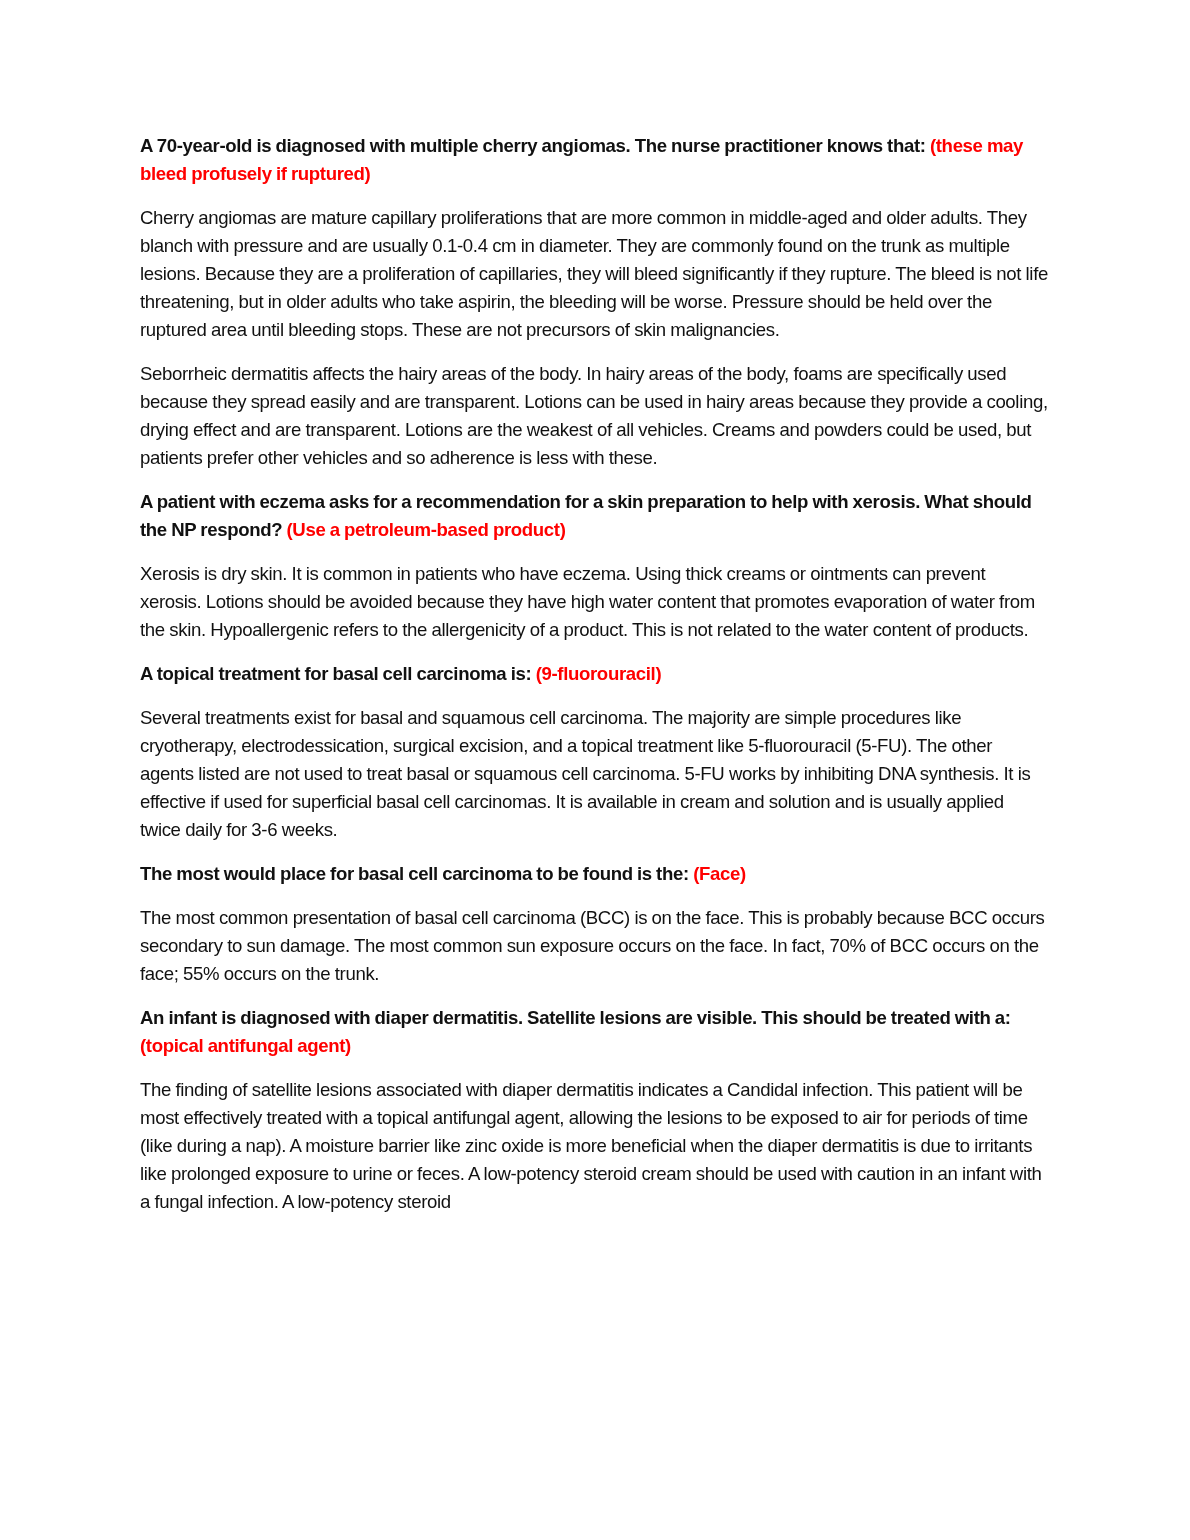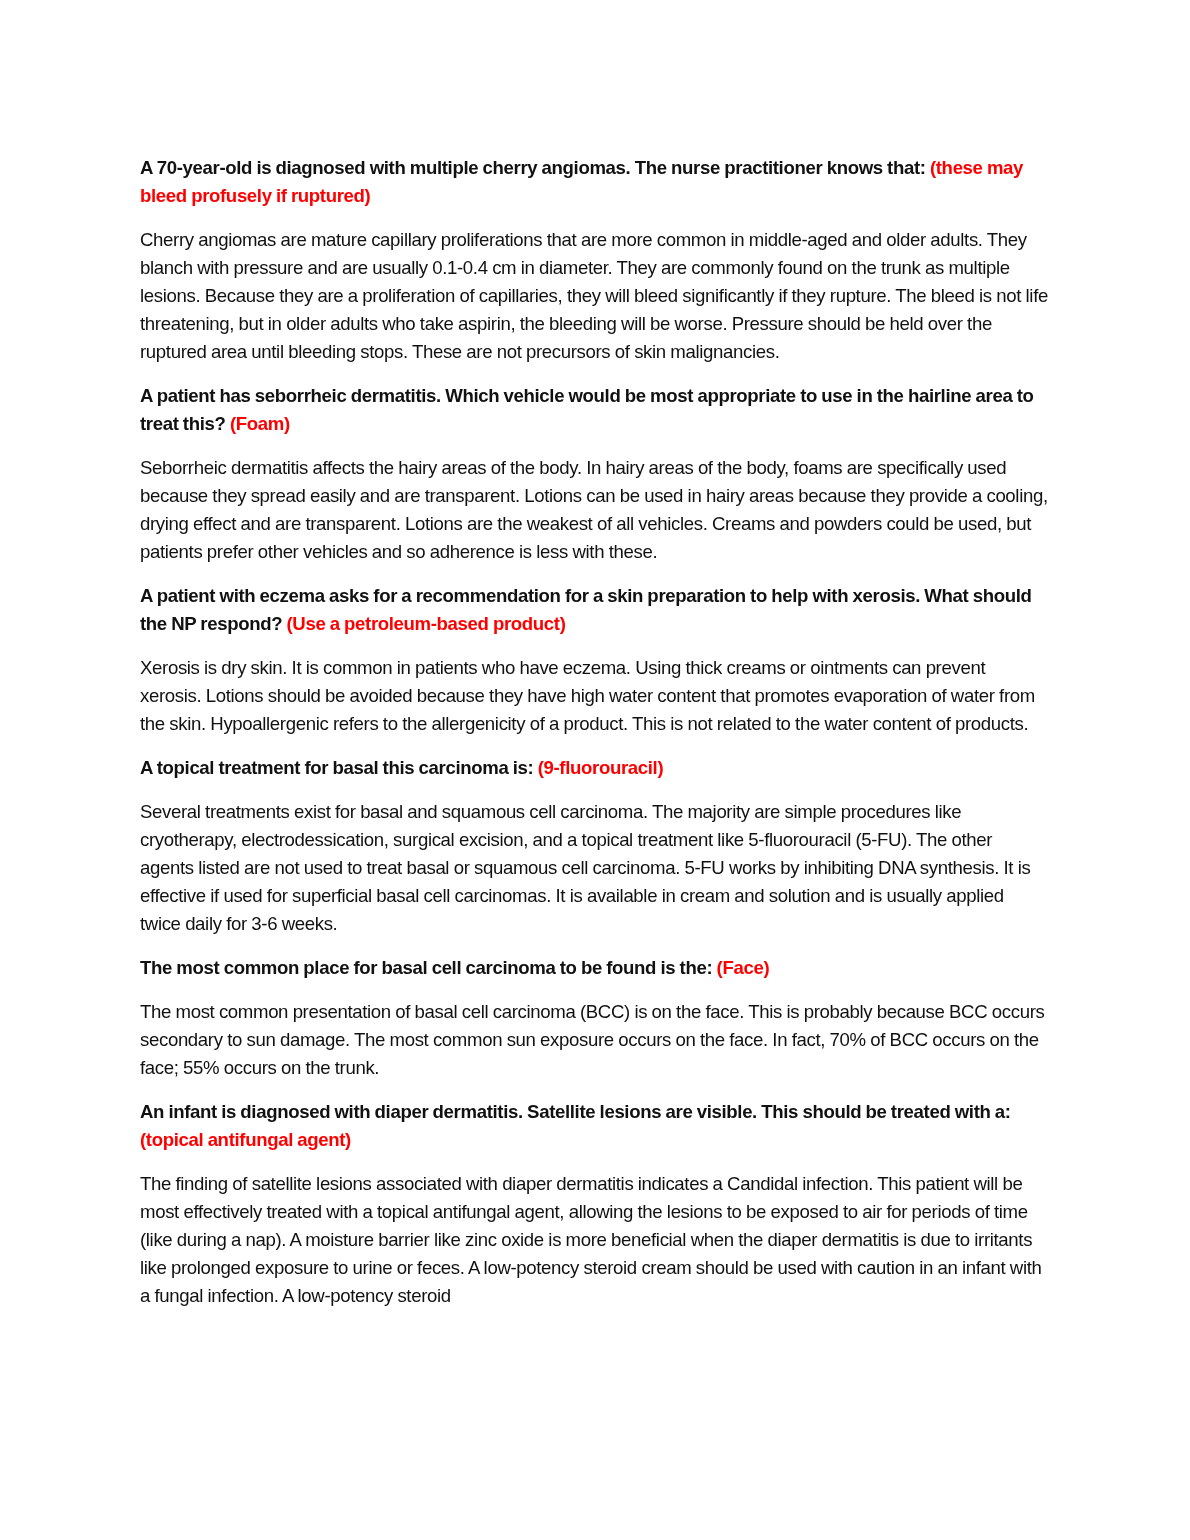--- a/index.html
+++ b/index.html
@@ -9,21 +9,21 @@
     }
     body {
       width: 1190px;
       height: 1540px;
       overflow: hidden;
       position: relative;
     }
     .page {
       position: absolute;
       left: 140px;
-      top: 154px;
+      top: 132px;
       width: 912px;
       font-family: "Liberation Sans", sans-serif;
       color: #111111;
       font-size: 18.6px;
       line-height: 28px;
     }
     .q {
       font-weight: bold;
       margin: 0 0 16px 0;
       letter-spacing: -0.35px;
@@ -40,28 +40,27 @@
     }
   </style>
 </head>
 <body>
 
 <div class="page">
 
   <p class="q"><span>A 70-year-old is diagnosed with multiple cherry angiomas. The nurse practitioner knows that:</span> <span class="a">(these may bleed profusely if ruptured)</span></p>
   <p class="e">Cherry angiomas are mature capillary proliferations that are more common in middle-aged and older adults. They blanch with pressure and are usually 0.1-0.4 cm in diameter. They are commonly found on the trunk as multiple lesions. Because they are a proliferation of capillaries, they will bleed significantly if they rupture. The bleed is not life threatening, but in older adults who take aspirin, the bleeding will be worse. Pressure should be held over the ruptured area until bleeding stops. These are not precursors of skin malignancies.</p>
 
-  <p class="q"><span>A patient has seborrheic dermatitis. Which vehicle would be most appropriate to use in the hairline area to treat this?</span> <span class="a">(Foam)</span></p>
   <p class="e">Seborrheic dermatitis affects the hairy areas of the body. In hairy areas of the body, foams are specifically used because they spread easily and are transparent. Lotions can be used in hairy areas because they provide a cooling, drying effect and are transparent. Lotions are the weakest of all vehicles. Creams and powders could be used, but patients prefer other vehicles and so adherence is less with these.</p>
 
   <p class="q"><span>A patient with eczema asks for a recommendation for a skin preparation to help with xerosis. What should the NP respond?</span> <span class="a">(Use a petroleum-based product)</span></p>
   <p class="e">Xerosis is dry skin. It is common in patients who have eczema. Using thick creams or ointments can prevent xerosis. Lotions should be avoided because they have high water content that promotes evaporation of water from the skin. Hypoallergenic refers to the allergenicity of a product. This is not related to the water content of products.</p>
 
-  <p class="q"><span>A topical treatment for basal this carcinoma is:</span> <span class="a">(9-fluorouracil)</span></p>
+  <p class="q"><span>A topical treatment for basal cell carcinoma is:</span> <span class="a">(9-fluorouracil)</span></p>
   <p class="e">Several treatments exist for basal and squamous cell carcinoma. The majority are simple procedures like cryotherapy, electrodessication, surgical excision, and a topical treatment like 5-fluorouracil (5-FU). The other agents listed are not used to treat basal or squamous cell carcinoma. 5-FU works by inhibiting DNA synthesis. It is effective if used for superficial basal cell carcinomas. It is available in cream and solution and is usually applied twice daily for 3-6 weeks.</p>
 
-  <p class="q"><span>The most common place for basal cell carcinoma to be found is the:</span> <span class="a">(Face)</span></p>
+  <p class="q"><span>The most would place for basal cell carcinoma to be found is the:</span> <span class="a">(Face)</span></p>
   <p class="e">The most common presentation of basal cell carcinoma (BCC) is on the face. This is probably because BCC occurs secondary to sun damage. The most common sun exposure occurs on the face. In fact, 70% of BCC occurs on the face; 55% occurs on the trunk.</p>
 
   <p class="q"><span>An infant is diagnosed with diaper dermatitis. Satellite lesions are visible. This should be treated with a:</span> <span class="a">(topical antifungal agent)</span></p>
   <p class="e">The finding of satellite lesions associated with diaper dermatitis indicates a Candidal infection. This patient will be most effectively treated with a topical antifungal agent, allowing the lesions to be exposed to air for periods of time (like during a nap). A moisture barrier like zinc oxide is more beneficial when the diaper dermatitis is due to irritants like prolonged exposure to urine or feces. A low-potency steroid cream should be used with caution in an infant with a fungal infection. A low-potency steroid</p>
 
 </div>
 
 </body></html>

